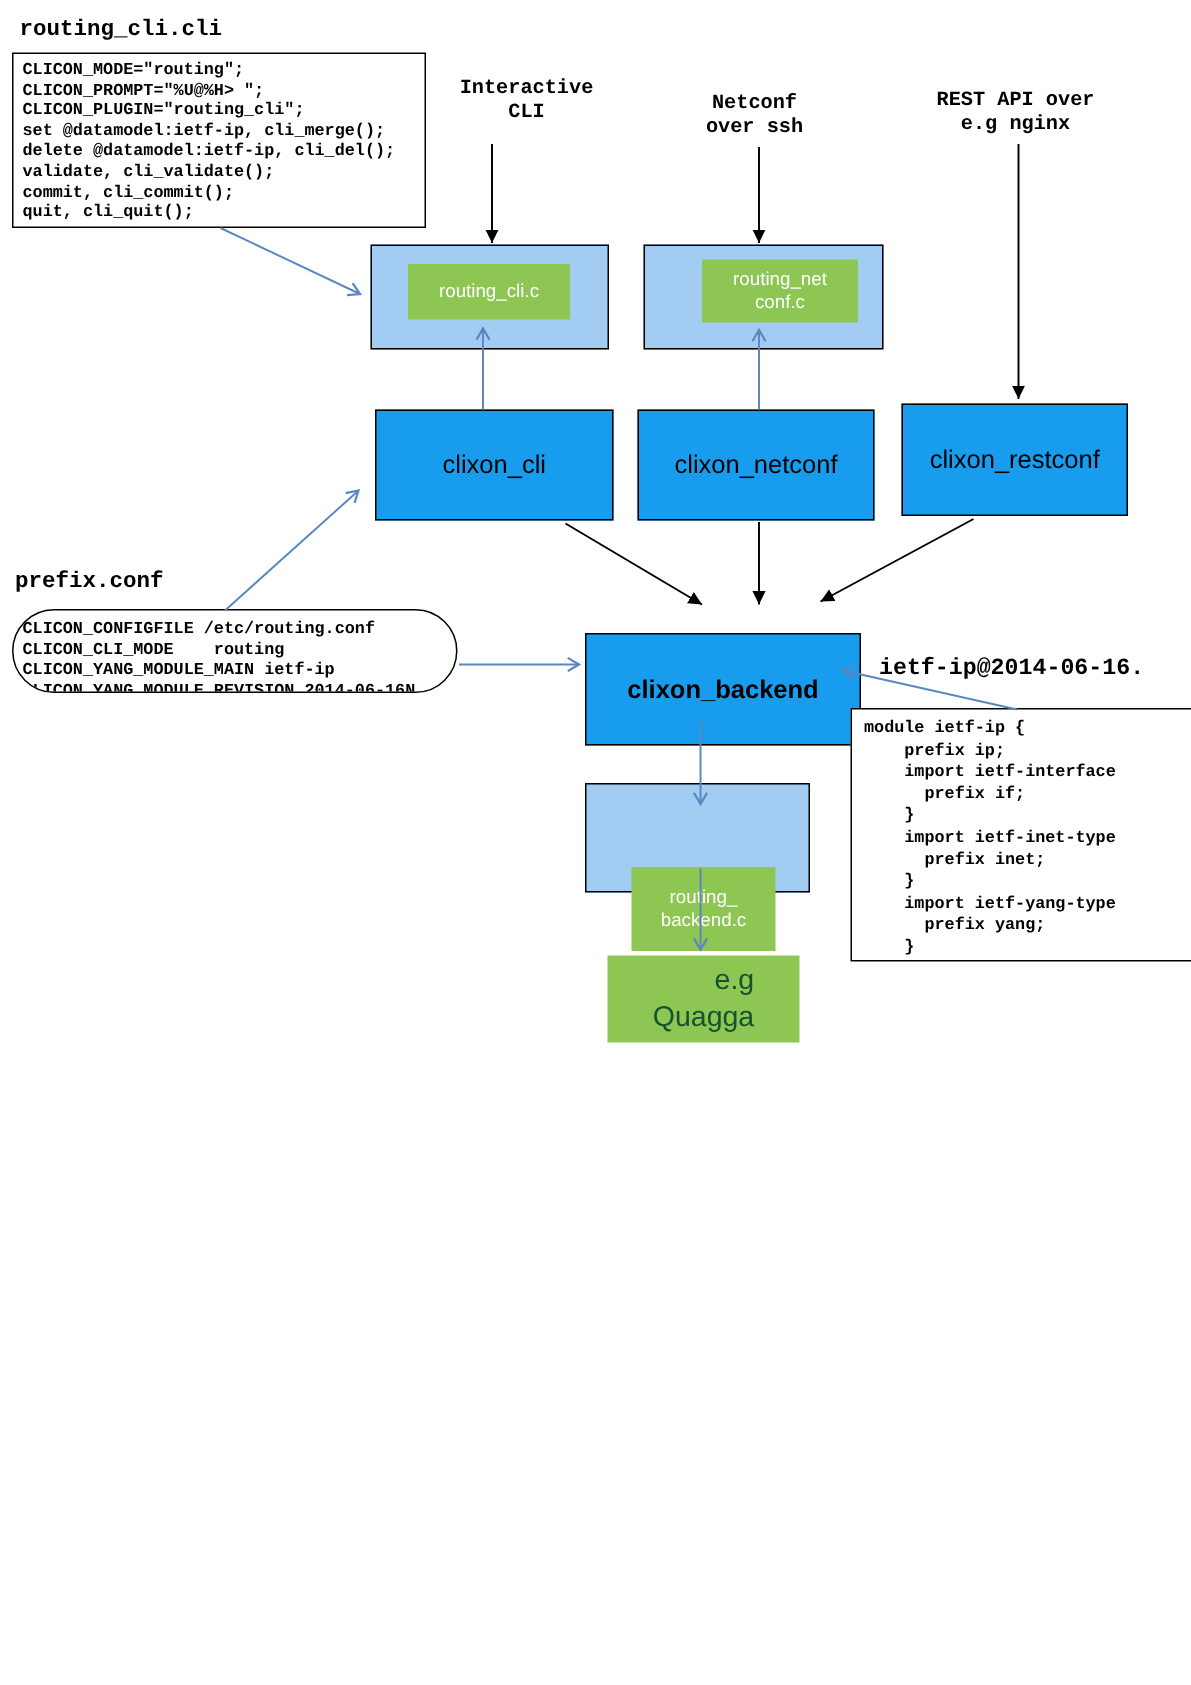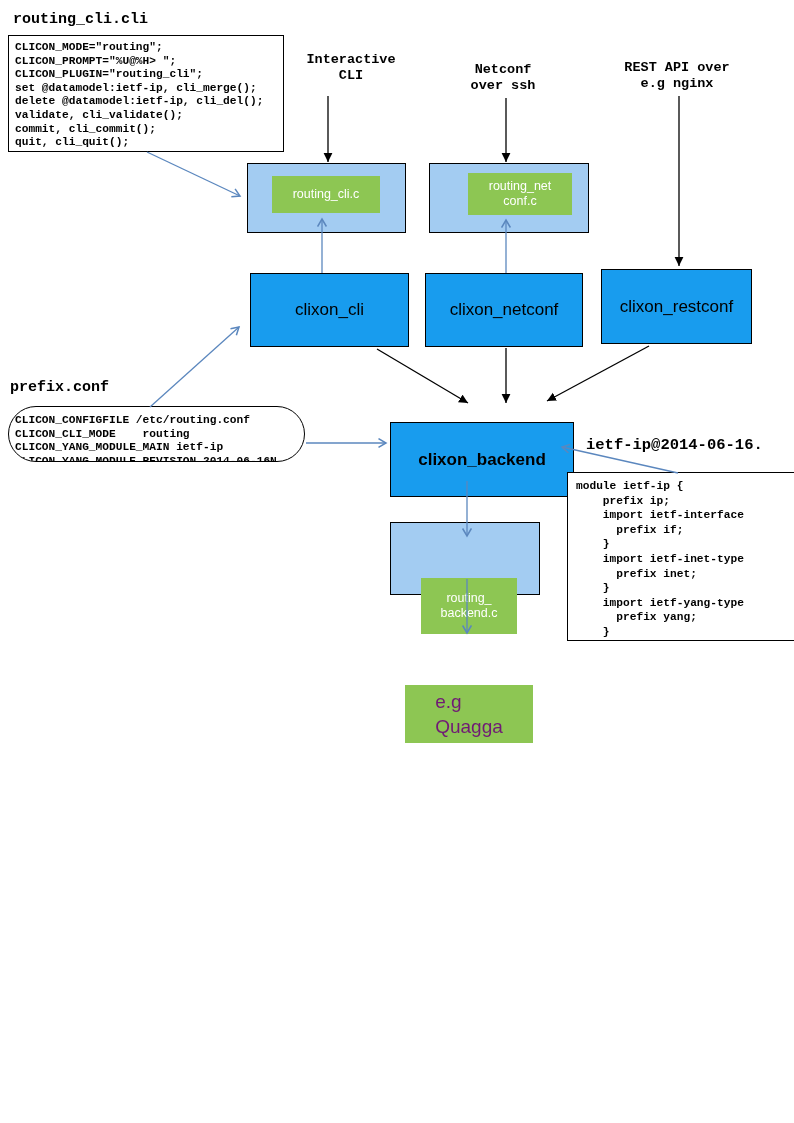--- a/index.html
+++ b/index.html
@@ -50,27 +50,26 @@
     background:#189CEE;
     border:1.8px solid #000;
     box-sizing:border-box;
     color:#000000;
     font-size:17px;
     display:flex;align-items:center;justify-content:center;
     text-align:center;
   }
   .target-box{
     background:#8DC653;
-    color:#701a75;
+    color:#14532d;
     font-size:19px;
     line-height:25px;
     display:flex;align-items:center;justify-content:center;
-    text-align:left;
+    text-align:right;
     white-space:pre-line;
-    margin-top:48px;
   }
   .yang-label{font-size:15.5px;}
   #arrow-layer{
     position:absolute;left:0;top:0;
     pointer-events:none;
     z-index:5;
   }
 </style>
 </head>
 <body>

